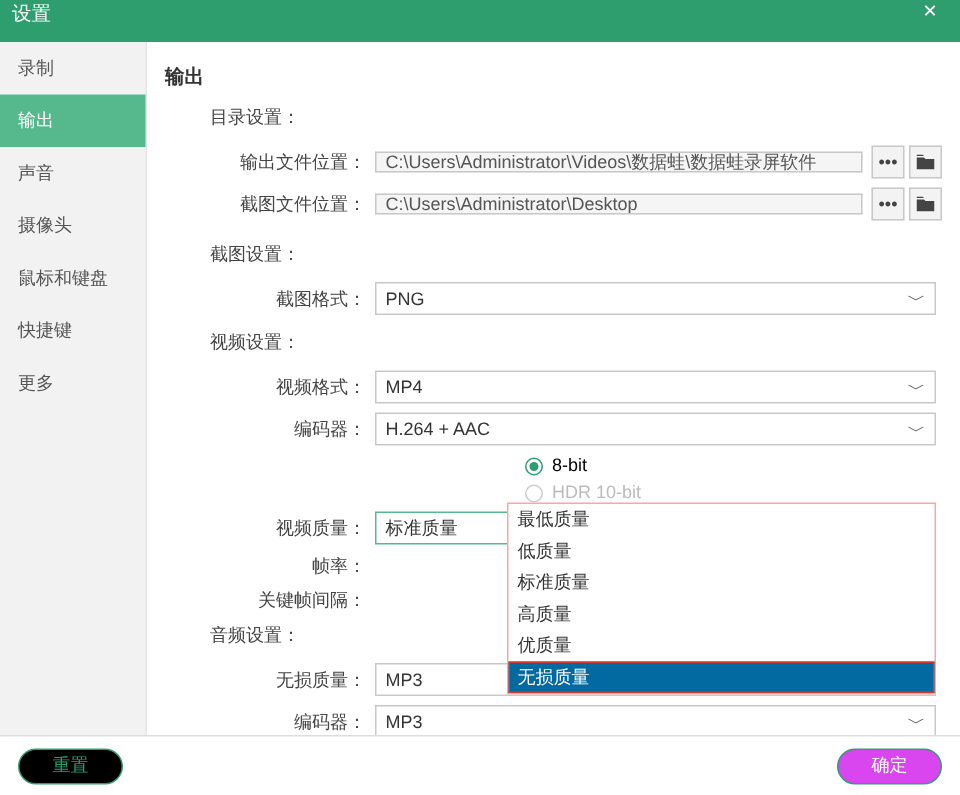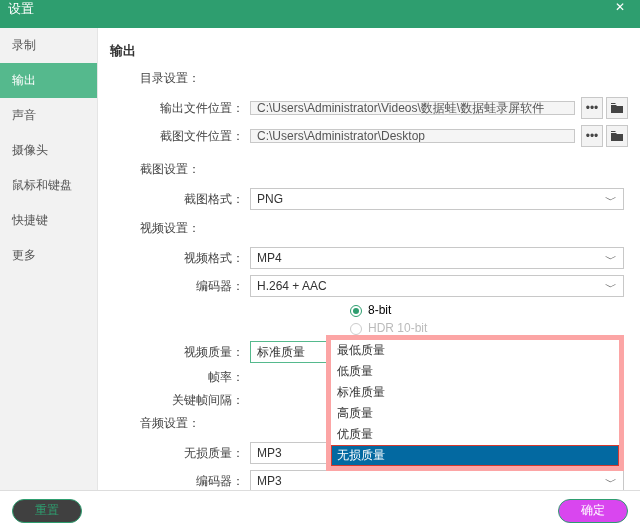--- a/index.html
+++ b/index.html
@@ -19,25 +19,25 @@
 .select { flex: 1; height: 22px; border: 1px solid #c8c8c8; background: #fff; display: flex; align-items: center; padding: 0 6px; color: #333; position: relative; cursor: pointer; margin-right: 4px; }
 .select.green { border-color: #55b98d; }
 .chev { position: absolute; right: 6px; top: 3px; color: #666; }
 .chev.green { color: #55b98d; }
 .input { flex: 1; height: 14px; border: 1px solid #c8c8c8; background: #f5f5f5; display: flex; align-items: center; padding: 0 6px; color: #555; margin-right: 3px; overflow: hidden; white-space: nowrap; }
 .iconbtn { width: 22px; height: 22px; border: 1px solid #c8c8c8; background: #f3f3f3; display: flex; align-items: center; justify-content: center; cursor: pointer; margin-left: 3px; color: #444; }
 .radio-row { display: flex; align-items: flex-end; margin-left: 240px; margin-bottom: 4px; gap: 6px; }
 .radio { width: 12px; height: 12px; border-radius: 50%; border: 1px solid #888; display: inline-flex; align-items: center; justify-content: center; }
 .radio.checked { border-color: #2e9e6f; }
 .radio.checked::after { content: ""; width: 6px; height: 6px; border-radius: 50%; background: #2e9e6f; }
-.dropdown { position: absolute; left: 228px; right: 16px; top: 250px; border: 5px solid #fca5a5; background: #fff; z-index: 10; }
+.dropdown { position: absolute; left: 240px; right: 16px; top: 250px; border: 1px solid #fca5a5; background: #fff; z-index: 10; }
 .dropdown-item { padding: 2px 6px; color: #333; cursor: pointer; }
 .dropdown-item.highlight { background: #0369a1; color: #fff; outline: 1px solid #d43a2f; outline-offset: -1px; }
 .footer { height: 40px; border-top: 1px solid #ddd; display: flex; align-items: center; padding: 0 12px; gap: 8px; }
-.btn { height: 24px; border-radius: 12px; padding: 0 22px; border: 1px solid #2e9e6f; background: #404040; color: #2e9e6f; display: flex; align-items: center; cursor: pointer; }
+.btn { height: 24px; border-radius: 12px; padding: 0 22px; border: 1px solid #2e9e6f; background: #000000; color: #2e9e6f; display: flex; align-items: center; cursor: pointer; }
 .btn.primary { background: #d946ef; color: #fff; justify-content: center; }
 .spacer { flex: 1; }
 .row-field { flex: 1; display: flex; align-items: center; margin-left: 144px; }
 .row-field .row-label { margin-left: -94px; }
 svg { display: block; }
 </style>
 </head>
 <body>
 
 <div class="titlebar">

